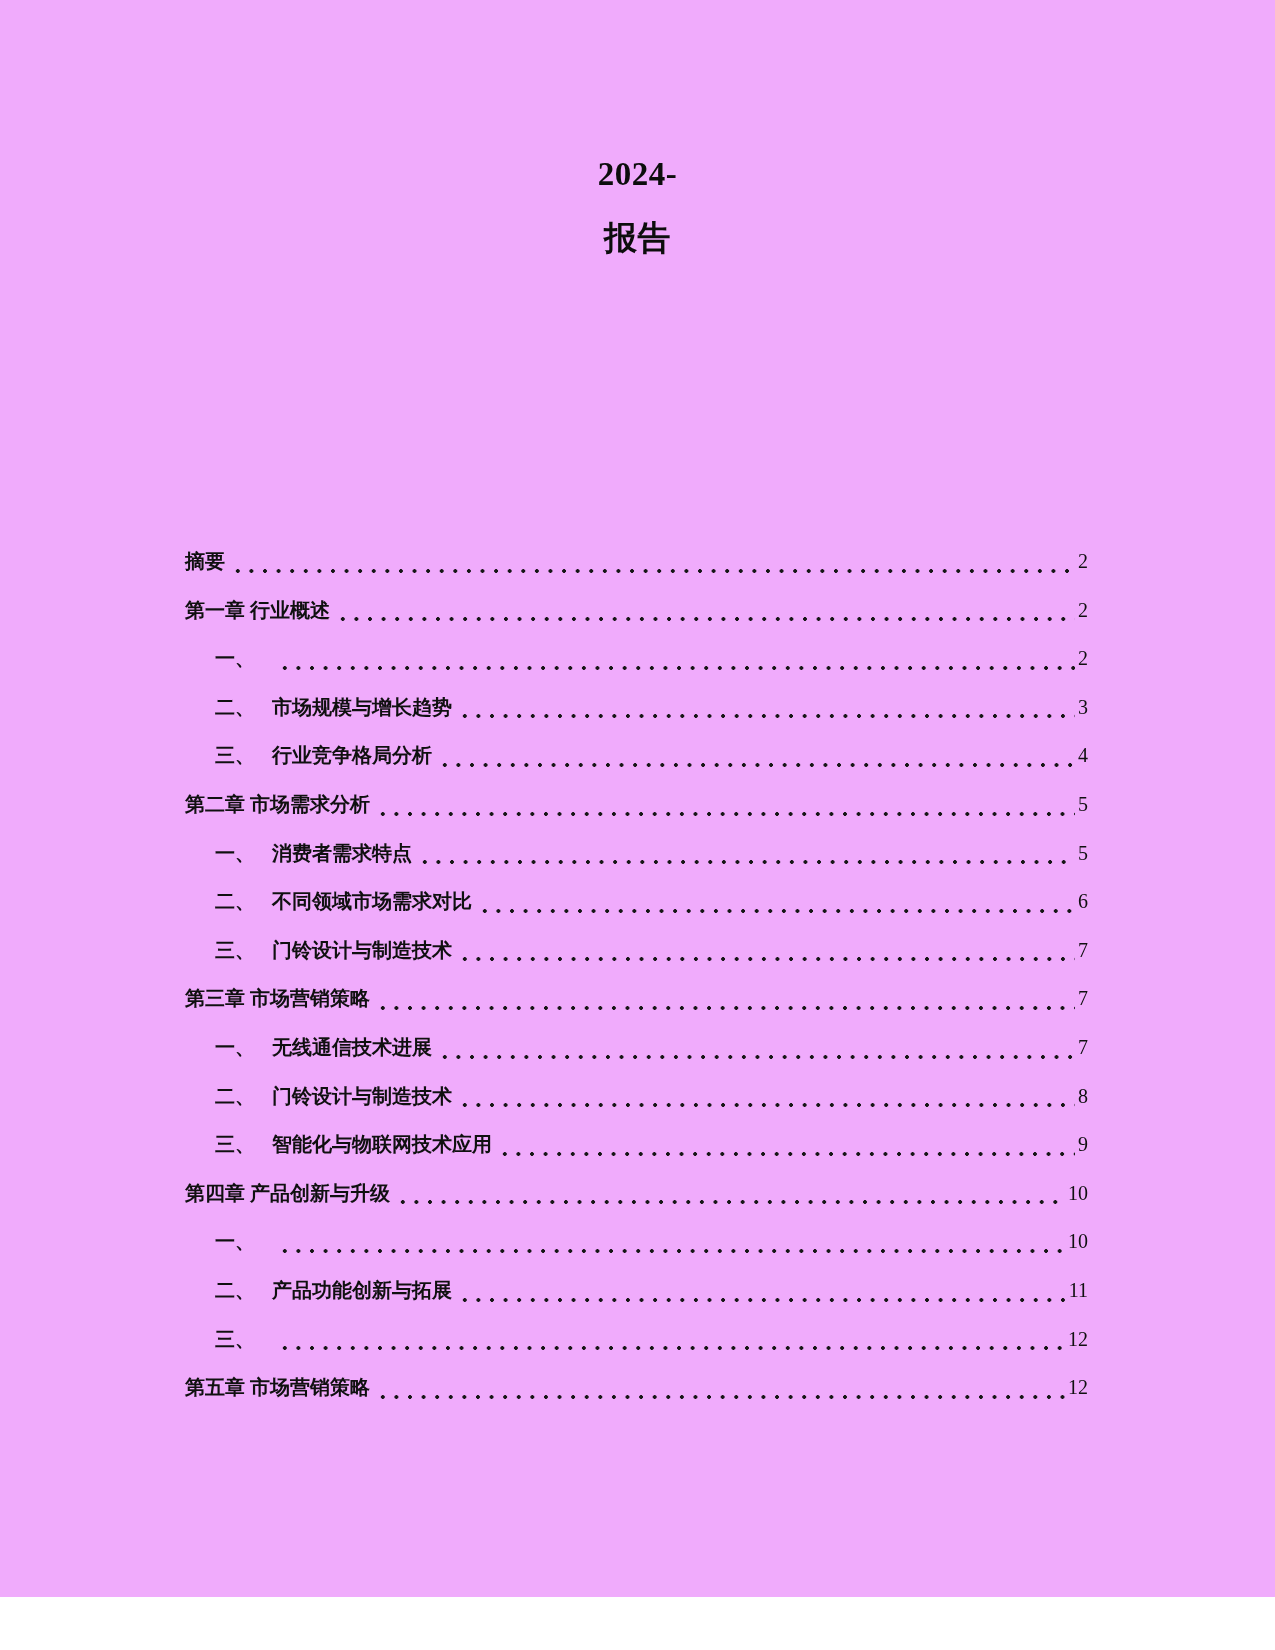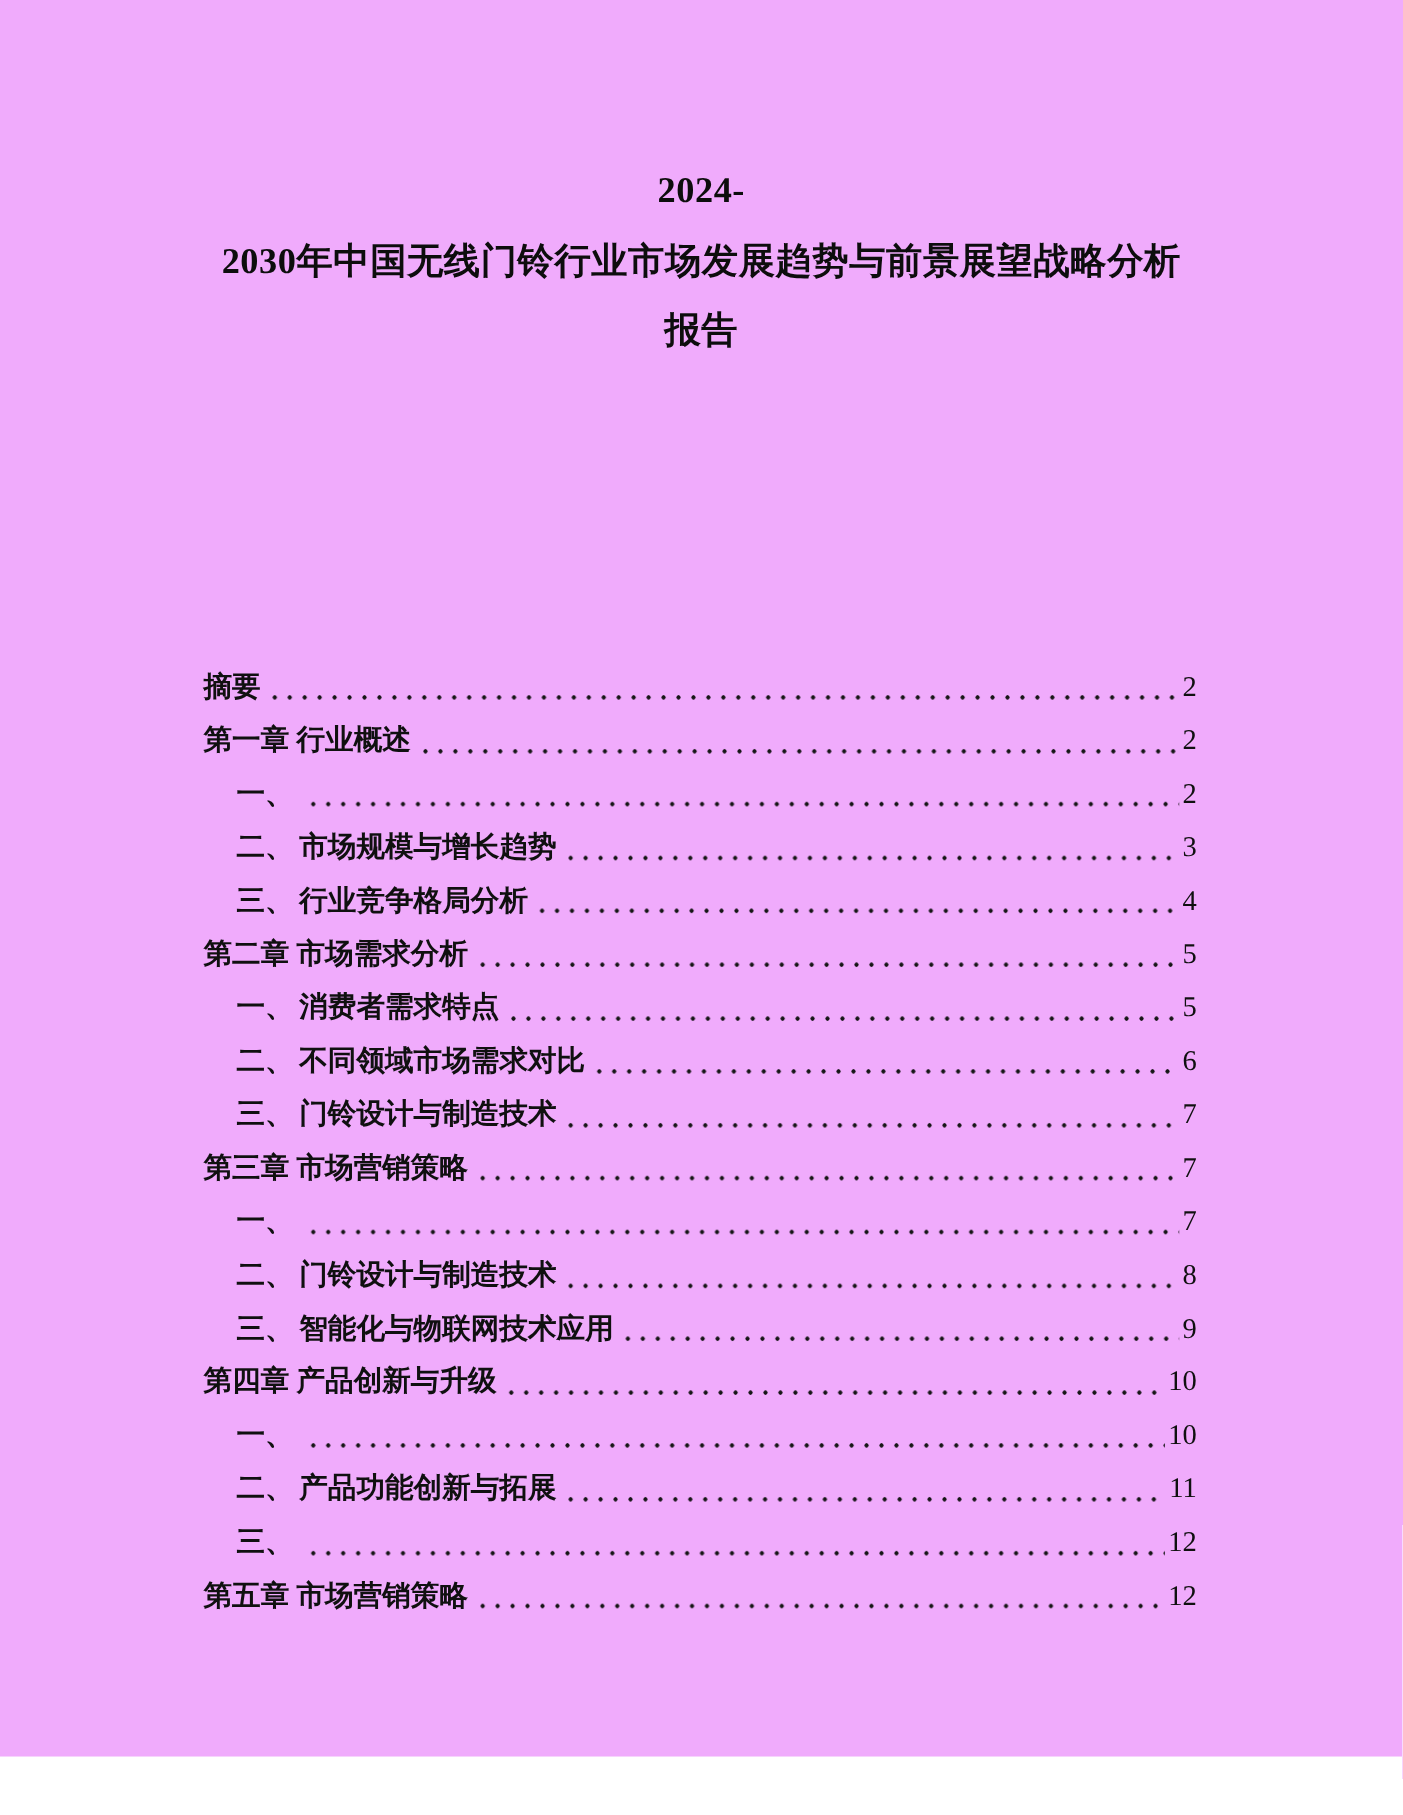--- a/index.html
+++ b/index.html
@@ -21,21 +21,21 @@
     letter-spacing:0.5px;
   }
   .toc{
     margin:267px 0 0 185px;
     width:903px;
   }
   .toc-row{
     display:flex;
     align-items:baseline;
     height:48.6px;
-    font-size:26px;
+    font-size:20px;
     font-weight:700;
     color:#101010;
     white-space:nowrap;
   }
   .toc-row .lbl,
   .toc-row .num,
   .toc-row .pg{
     line-height:48.6px;
   }
   .toc-row.sub{padding-left:30px;}
@@ -54,21 +54,20 @@
     flex:0 0 auto;
   }
 </style>
 </head>
 <body>
 
 <div class="page">
 
   <div class="title-block">
     <div>2024-</div>
-    <div>2030年中国无线门铃行业市场发展趋势与前景展望战略分析</div>
     <div>报告</div>
   </div>
 
   <div class="toc">
 
     <div class="toc-row chapter">
       <span class="lbl">摘要</span>
       <span class="leader"></span>
       <span class="pg">2</span>
     </div>
@@ -127,20 +126,21 @@
     </div>
 
     <div class="toc-row chapter">
       <span class="lbl">第三章 市场营销策略</span>
       <span class="leader"></span>
       <span class="pg">7</span>
     </div>
 
     <div class="toc-row sub">
       <span class="num">一、</span>
+      <span class="lbl">无线通信技术进展</span>
       <span class="leader"></span>
       <span class="pg">7</span>
     </div>
 
     <div class="toc-row sub">
       <span class="num">二、</span>
       <span class="lbl">门铃设计与制造技术</span>
       <span class="leader"></span>
       <span class="pg">8</span>
     </div>

